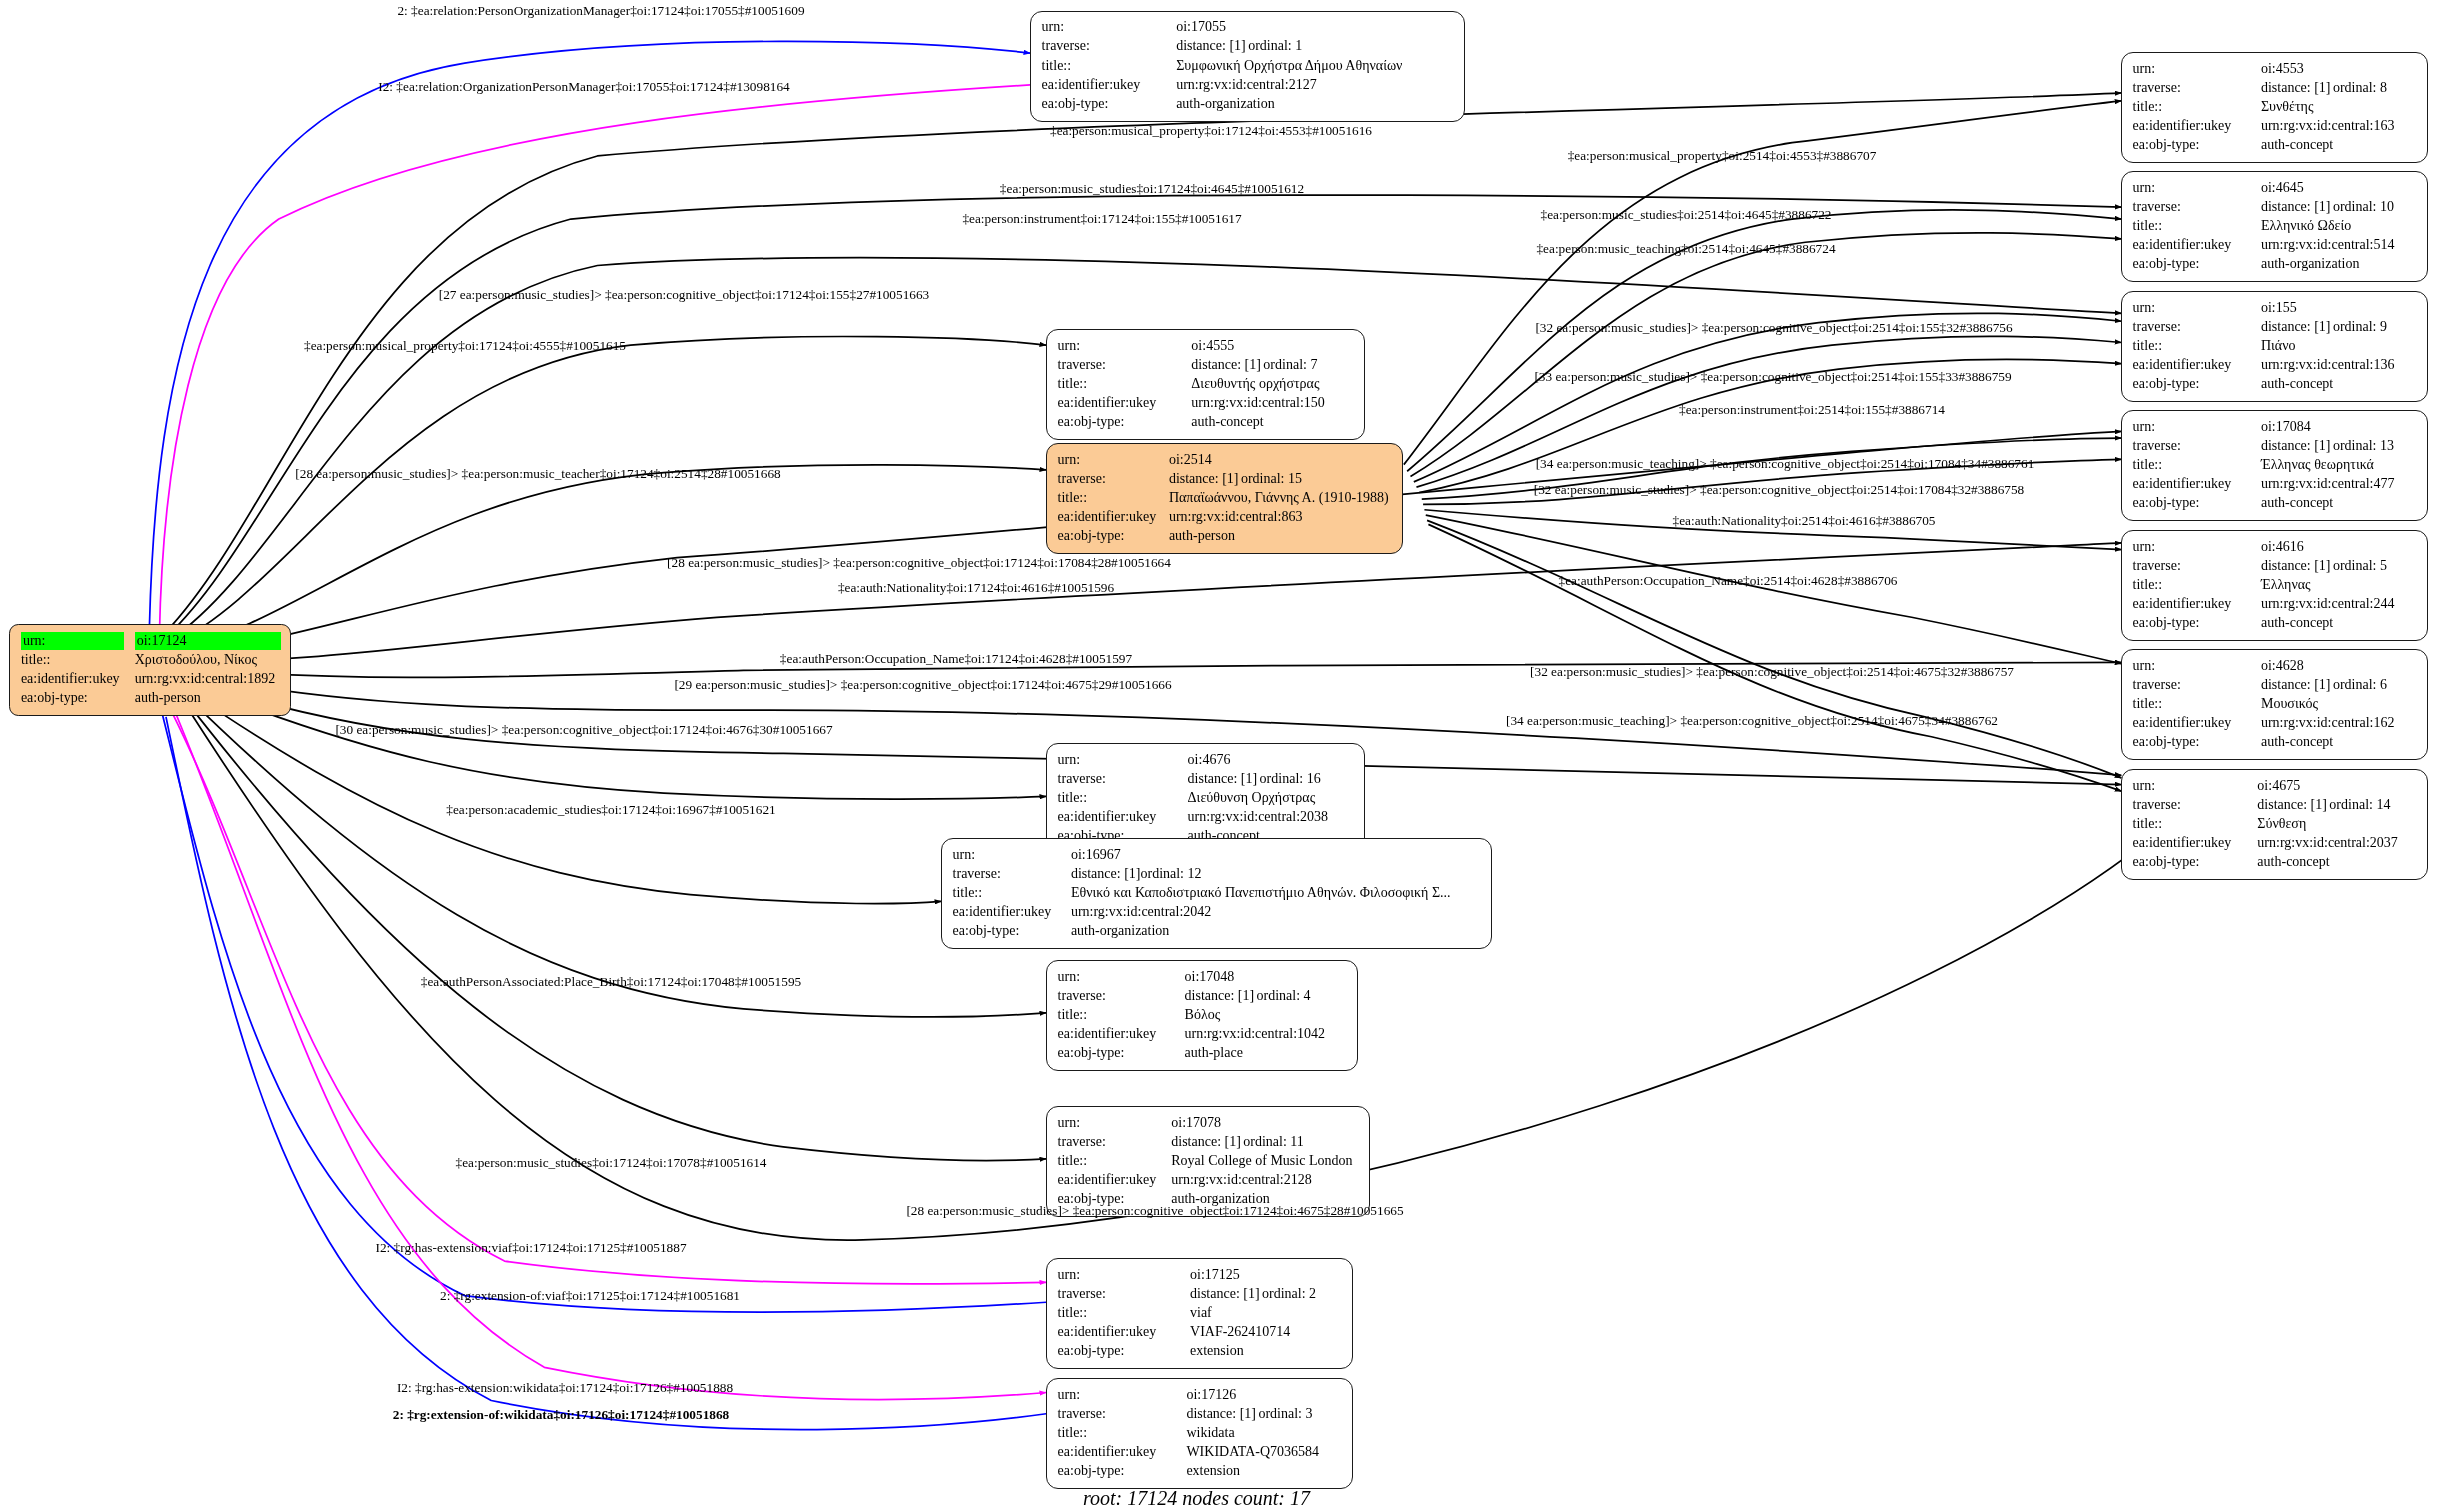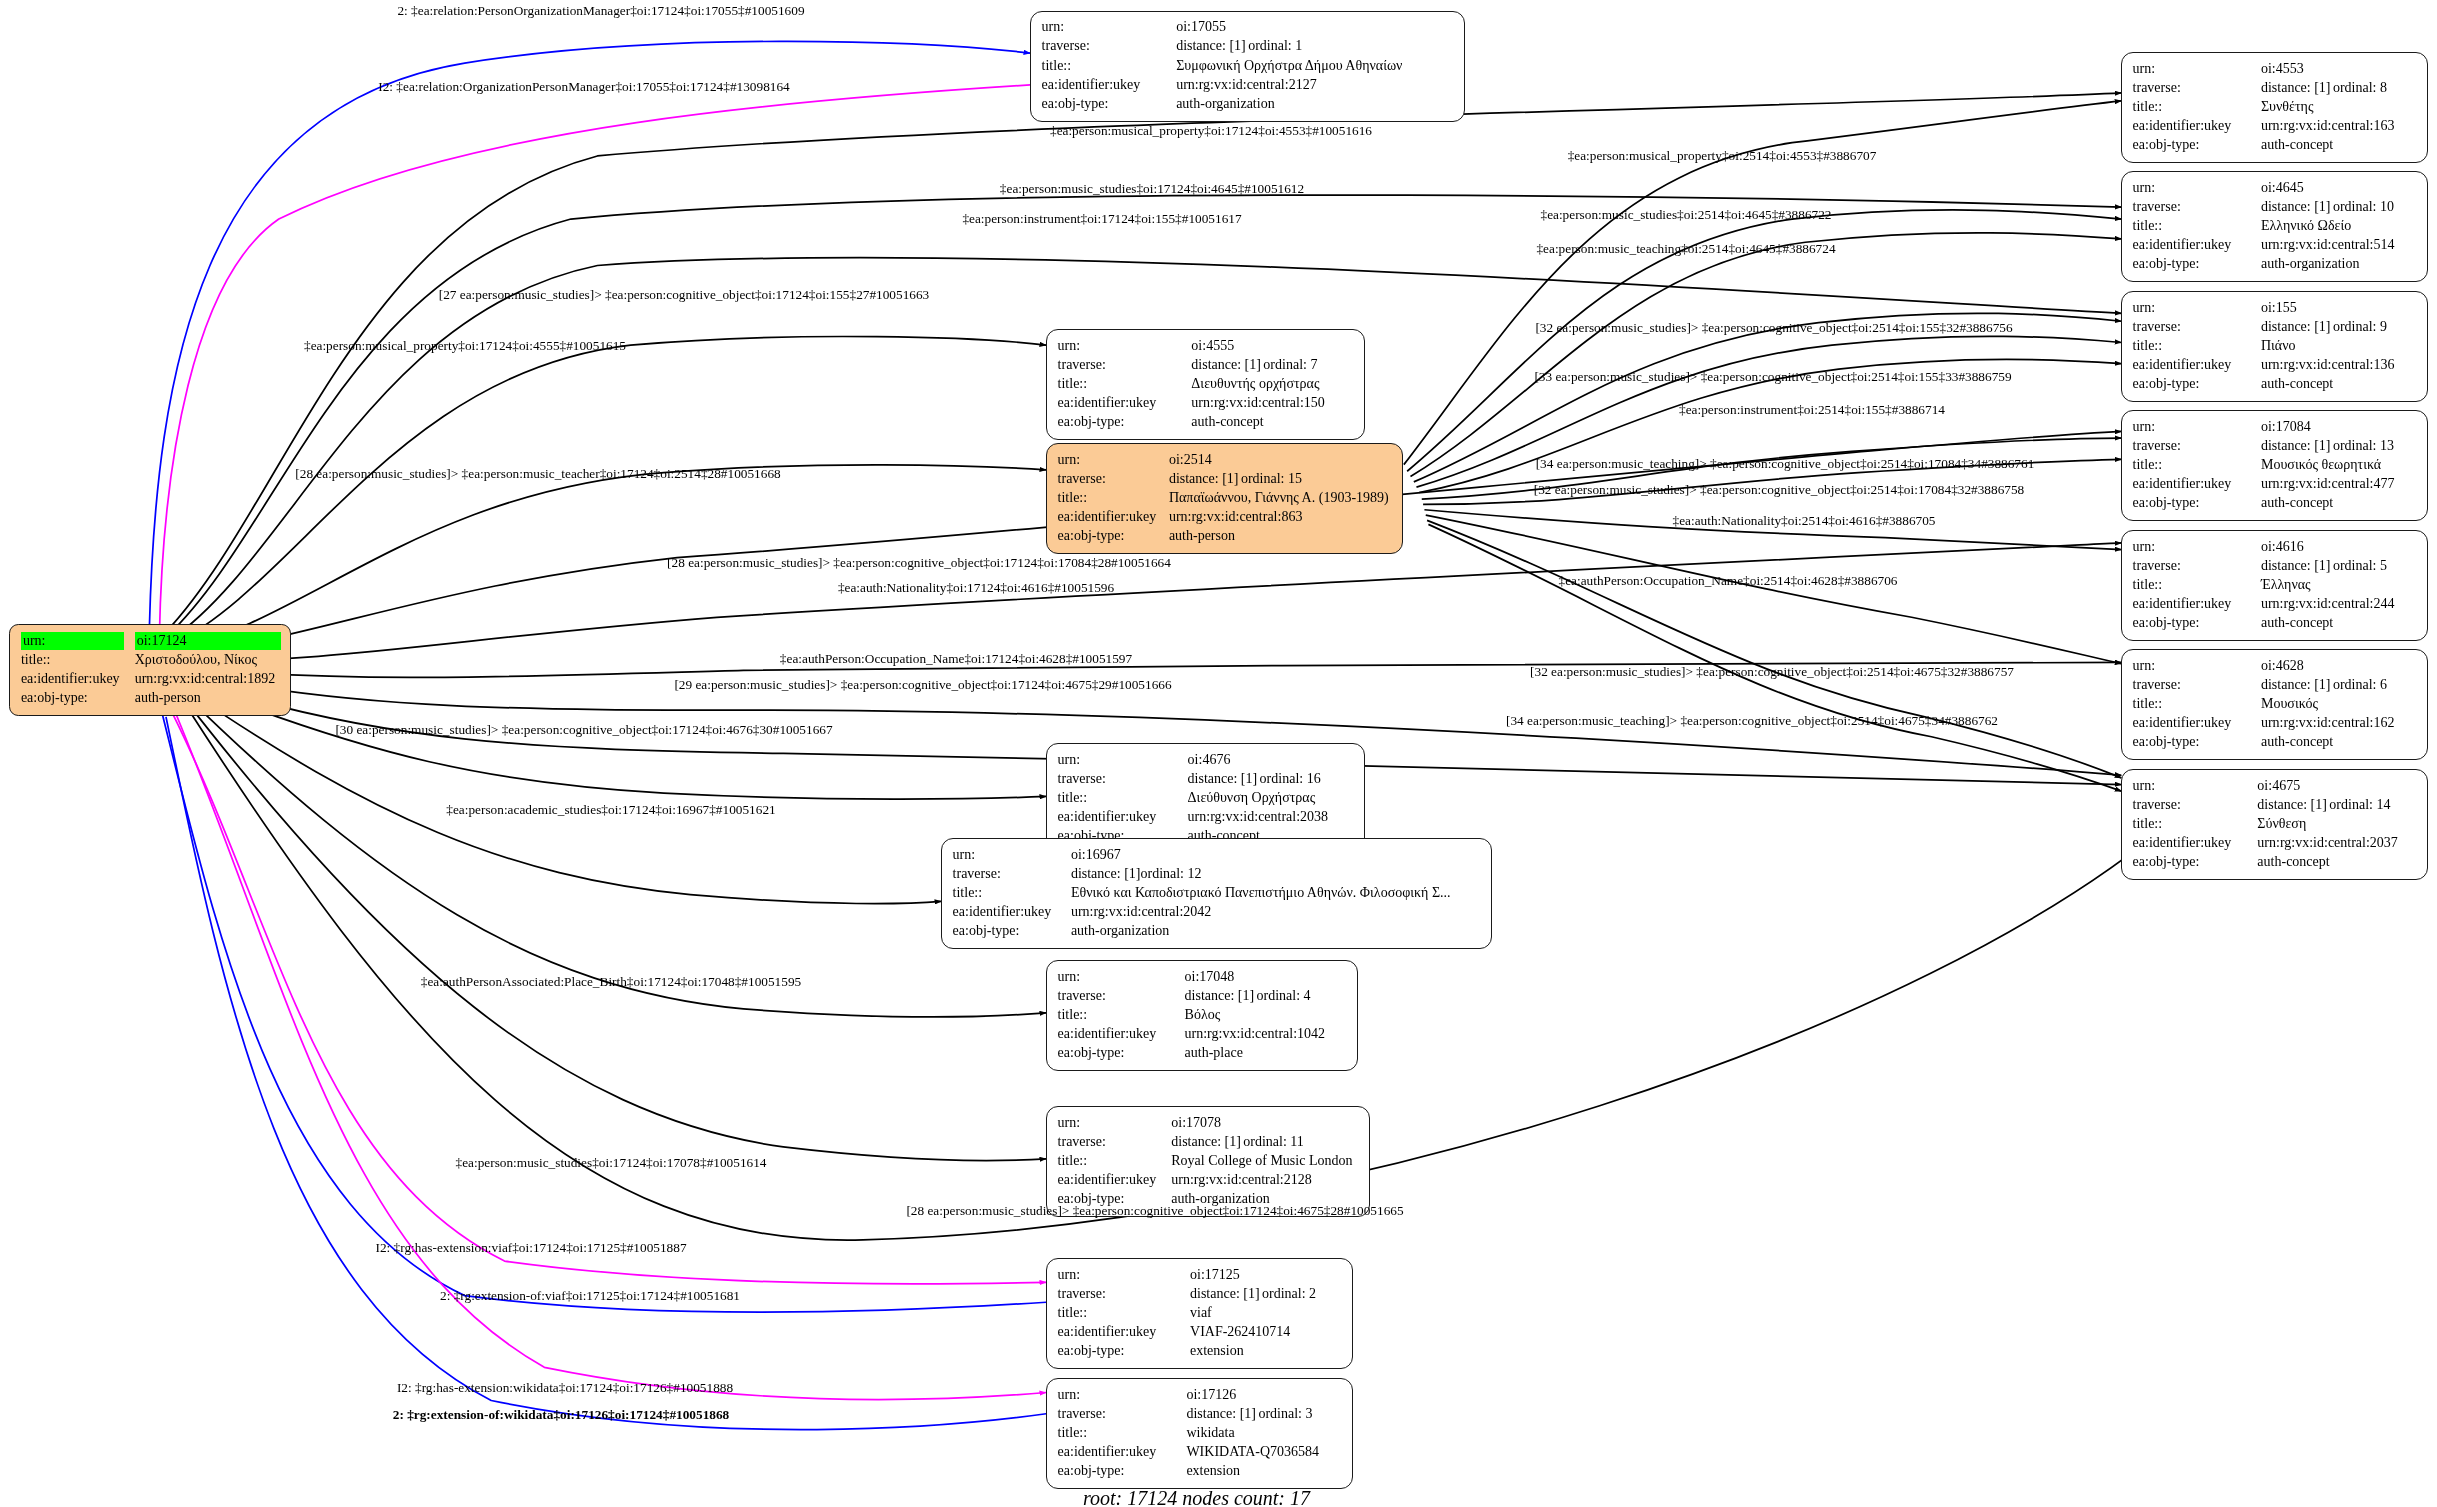--- a/index.html
+++ b/index.html
@@ -190,21 +190,21 @@
           <tr>
             <td class="k">urn:</td>
             <td class="v">oi:2514</td>
           </tr>
       <tr class="trav">
             <td class="k">traverse:</td>
             <td class="v"><span class="d">distance: [1]</span><span>ordinal: 15</span></td>
           </tr>
       <tr>
             <td class="k">title::</td>
-            <td class="v">Παπαϊωάννου, Γιάννης Α. (1903-1989)</td>
+            <td class="v">Παπαϊωάννου, Γιάννης Α. (1910-1988)</td>
           </tr>
       <tr>
             <td class="k">ea:identifier:ukey</td>
             <td class="v">urn:rg:vx:id:central:863</td>
           </tr>
       <tr>
             <td class="k">ea:obj-type:</td>
             <td class="v">auth-person</td>
           </tr>
     </tbody>
@@ -460,21 +460,21 @@
           <tr>
             <td class="k">urn:</td>
             <td class="v">oi:17084</td>
           </tr>
       <tr class="trav">
             <td class="k">traverse:</td>
             <td class="v"><span class="d">distance: [1]</span><span>ordinal: 13</span></td>
           </tr>
       <tr>
             <td class="k">title::</td>
-            <td class="v">Μουσικός θεωρητικά</td>
+            <td class="v">Έλληνας θεωρητικά</td>
           </tr>
       <tr>
             <td class="k">ea:identifier:ukey</td>
             <td class="v">urn:rg:vx:id:central:477</td>
           </tr>
       <tr>
             <td class="k">ea:obj-type:</td>
             <td class="v">auth-concept</td>
           </tr>
     </tbody>

